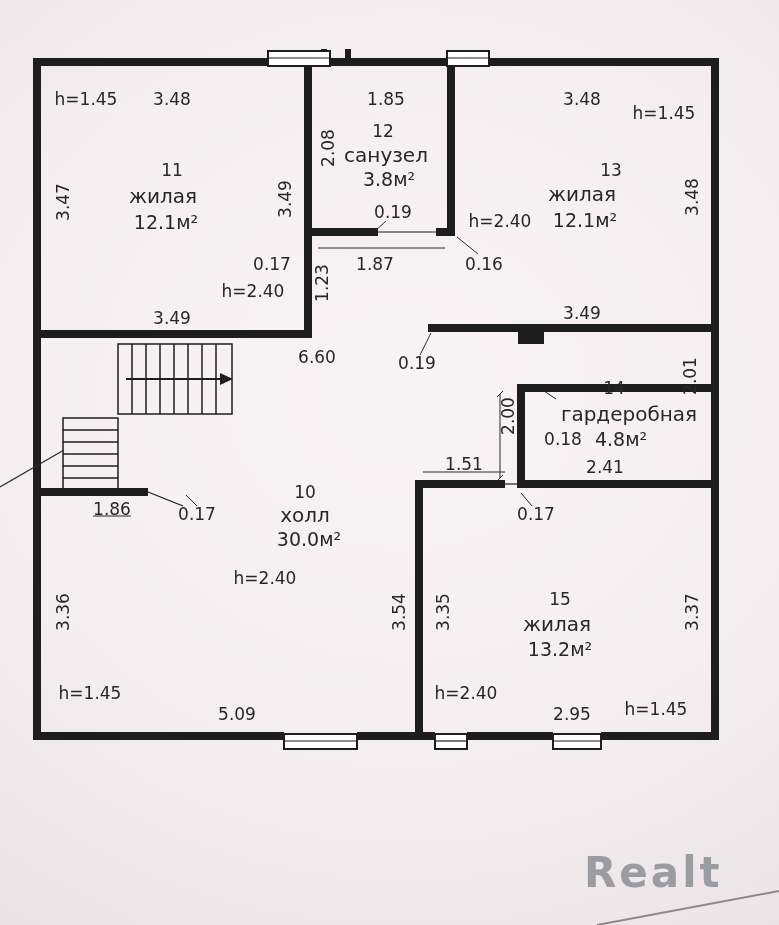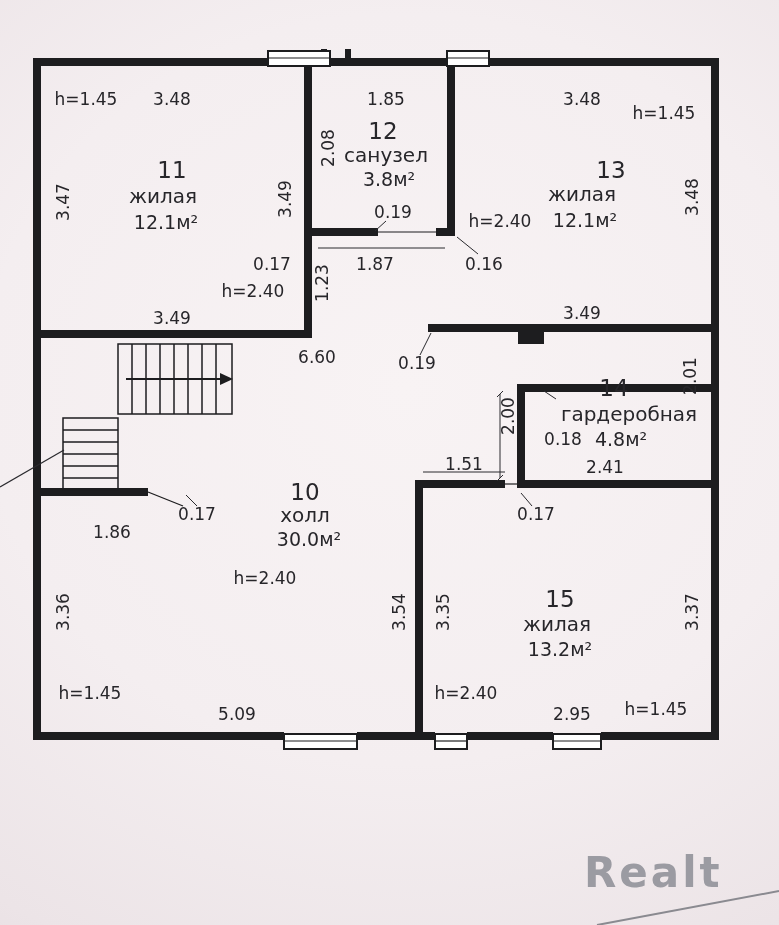--- a/index.html
+++ b/index.html
@@ -9,21 +9,21 @@
     font-family:"DejaVu Sans", sans-serif;
   }
   .plan-svg{position:absolute;left:0;top:0;}
   #labels{position:absolute;left:0;top:0;width:100%;height:100%;}
   .lbl{
     position:absolute;transform:translate(-50%,-50%);
     white-space:nowrap;color:#27262a;line-height:1;
   }
   .lbl.vert{transform:translate(-50%,-50%) rotate(-90deg);}
   .dim{font-size:17px;}
-  .room-number{font-size:23px;}
+  .room-number{font-size:17px;}
   .room-name{font-size:20px;text-align:right;}
   .room-area{font-size:19px;}
   .logo{
     position:absolute;left:584px;top:848px;
     font-size:42px;font-weight:700;letter-spacing:3px;color:#9b9ba2;
   }
 </style>
 </head>
 <body>
 
@@ -162,21 +162,21 @@
       <span class="lbl dim vert" style="left: 322px; top: 283px;">1.23</span>
       <span class="lbl dim" style="left: 172px; top: 318px;">3.49</span>
       <span class="lbl dim" style="left: 582px; top: 313px;">3.49</span>
       <span class="lbl dim" style="left: 317px; top: 357px;">6.60</span>
       <span class="lbl dim" style="left: 417px; top: 363px;">0.19</span>
       <span class="lbl dim vert" style="left: 690px; top: 376px;">2.01</span>
       <span class="lbl dim" style="left: 563px; top: 395px; margin-top: 44px;">0.18</span>
       <span class="lbl dim vert" style="left: 508px; top: 416px;">2.00</span>
       <span class="lbl dim" style="left: 605px; top: 467px;">2.41</span>
       <span class="lbl dim" style="left: 464px; top: 464px;">1.51</span>
-      <span class="lbl dim" style="left: 112px; top: 532px;">1.86</span>
+      <span class="lbl dim" style="left: 112px; top: 509px; text-decoration: underline;">1.86</span>
       <span class="lbl dim" style="left: 197px; top: 514px;">0.17</span>
       <span class="lbl dim" style="left: 536px; top: 514px;">0.17</span>
       <span class="lbl dim" style="left: 265px; top: 578px;">h=2.40</span>
       <span class="lbl dim vert" style="left: 63px; top: 612px;">3.36</span>
       <span class="lbl dim vert" style="left: 399px; top: 612px;">3.54</span>
       <span class="lbl dim vert" style="left: 443px; top: 612px;">3.35</span>
       <span class="lbl dim vert" style="left: 692px; top: 612px;">3.37</span>
       <span class="lbl dim" style="left: 90px; top: 693px;">h=1.45</span>
       <span class="lbl dim" style="left: 237px; top: 714px;">5.09</span>
       <span class="lbl dim" style="left: 466px; top: 693px;">h=2.40</span>

